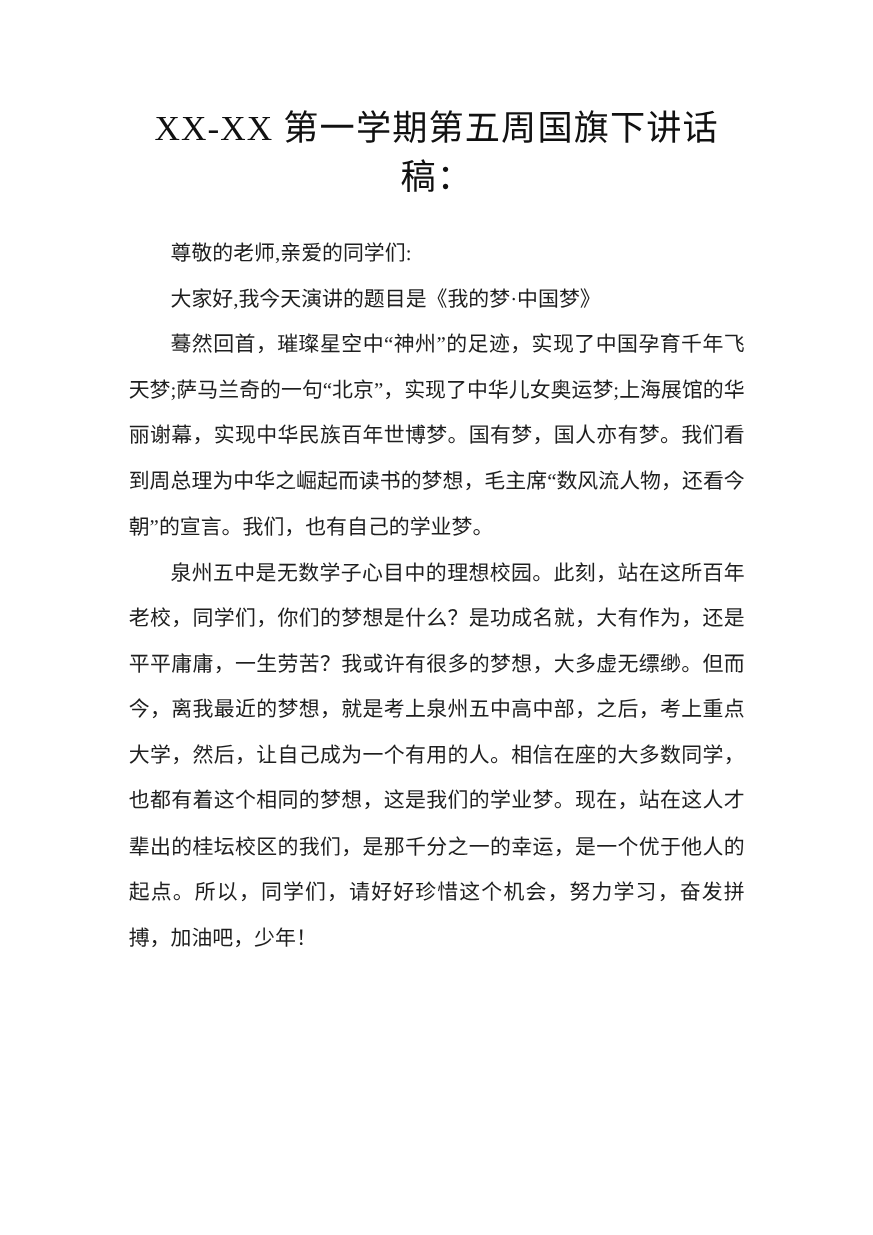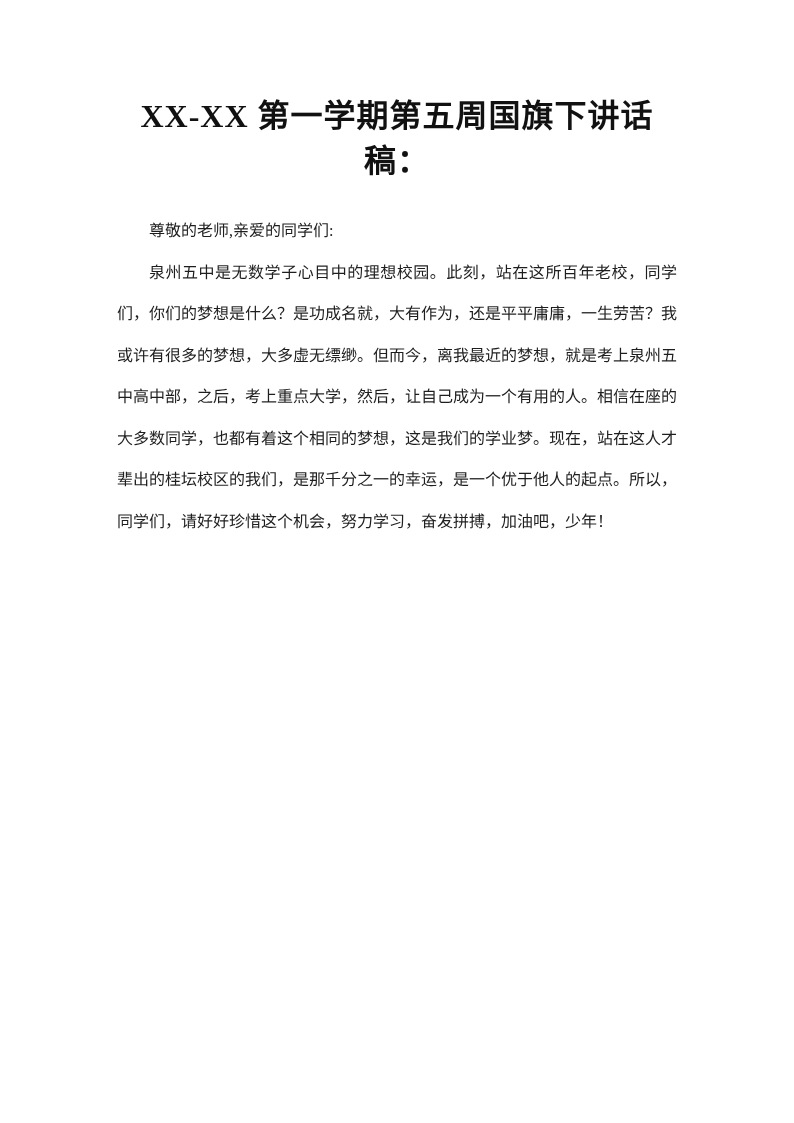--- a/index.html
+++ b/index.html
@@ -18,42 +18,44 @@
     height: 1123px;
     background: #ffffff;
     padding: 94px 117px 40px 117px;
     overflow: hidden;
   }
   .doc-title {
     margin: 0 0 26px 0;
     text-align: center;
     font-size: 32px;
     line-height: 45px;
-    font-weight: 700;
+    font-weight: 400;
     color: #111111;
     letter-spacing: 1px;
   }
   .doc-body p {
     margin: 0;
-    font-size: 16px;
+    font-size: 19px;
     line-height: 41.5px;
     color: #1e1e1e;
     text-align: justify;
     text-justify: inter-ideograph;
     text-indent: 2em;
     word-break: break-all;
   }
 </style>
 </head>
 <body>
 
 <div class="page">
 
   <h1 class="doc-title">
     <span>XX-XX 第一学期第五周国旗下讲话稿：</span><br>
   </h1>
 
   <div class="doc-body">
     <p>尊敬的老师,亲爱的同学们:</p>
+    <p>大家好,我今天演讲的题目是《我的梦·中国梦》</p>
+    <p>蓦然回首，璀璨星空中“神州”的足迹，实现了中国孕育千年飞天梦;萨马兰奇的一句“北京”，实现了中华儿女奥运梦;上海展馆的华丽谢幕，实现中华民族百年世博梦。国有梦，国人亦有梦。我们看到周总理为中华之崛起而读书的梦想，毛主席“数风流人物，还看今朝”的宣言。我们，也有自己的学业梦。</p>
     <p>泉州五中是无数学子心目中的理想校园。此刻，站在这所百年老校，同学们，你们的梦想是什么？是功成名就，大有作为，还是平平庸庸，一生劳苦？我或许有很多的梦想，大多虚无缥缈。但而今，离我最近的梦想，就是考上泉州五中高中部，之后，考上重点大学，然后，让自己成为一个有用的人。相信在座的大多数同学，也都有着这个相同的梦想，这是我们的学业梦。现在，站在这人才辈出的桂坛校区的我们，是那千分之一的幸运，是一个优于他人的起点。所以，同学们，请好好珍惜这个机会，努力学习，奋发拼搏，加油吧，少年！</p>
   </div>
 
 </div>
 
 </body></html>

